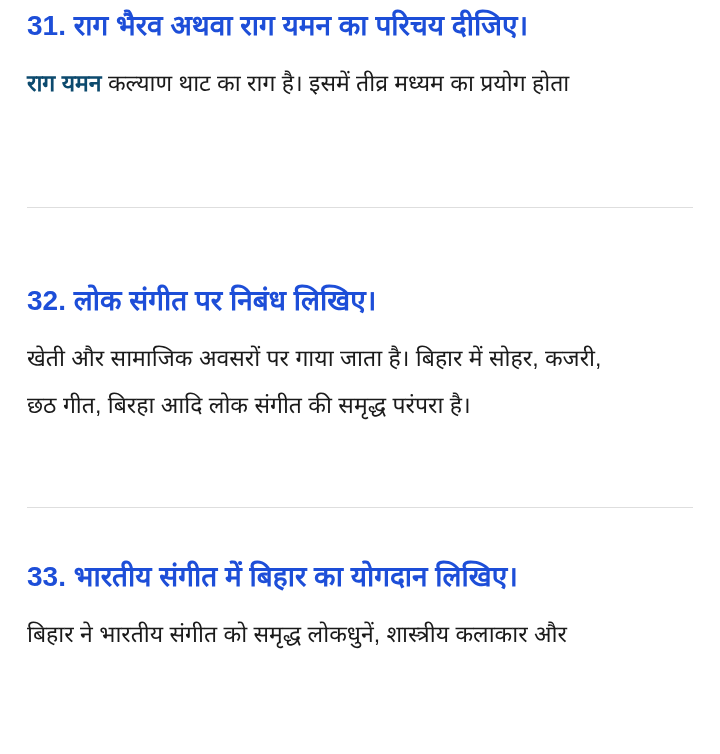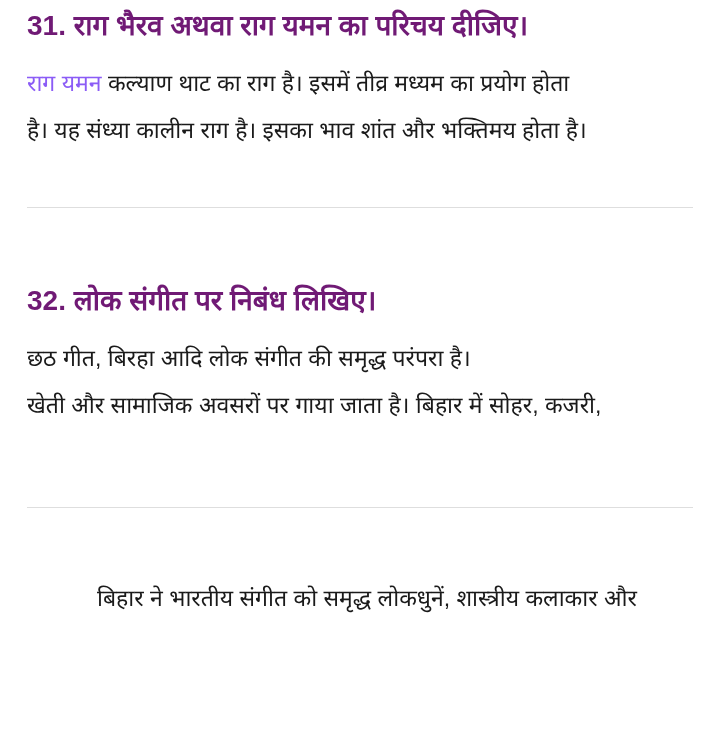--- a/index.html
+++ b/index.html
@@ -18,68 +18,68 @@
   .section {
     position: absolute;
     left: 27px;
     width: 680px;
   }
   .q-heading {
     margin: 0;
     font-size: 28px;
     font-weight: bold;
     line-height: 36px;
-    color: #701a75;
+    color: #1d4ed8;
     white-space: nowrap;
   }
   .answer {
     margin: 0;
     font-size: 23px;
     line-height: 47px;
     color: #1a1a1a;
     white-space: normal;
   }
   .answer .line {
     display: block;
     white-space: nowrap;
   }
   .answer strong {
-    font-weight: normal;
-    color: #8b5cf6;
+    font-weight: bold;
+    color: #0c4a6e;
   }
   .divider {
     position: absolute;
     left: 27px;
     width: 666px;
     height: 0;
     border: 0;
     border-top: 1px solid #dedede;
     margin: 0;
   }
 </style>
 </head>
 <body>
 
 <div class="section" style="top: 8px;">
   <h2 class="q-heading">31. राग भैरव अथवा राग यमन का परिचय दीजिए।</h2>
   <p class="answer" style="margin-top: 16px;">
     <span class="line"><strong>राग यमन</strong><span> कल्याण थाट का राग है। इसमें तीव्र मध्यम का प्रयोग होता</span></span>
-    <span class="line">है। यह संध्या कालीन राग है। इसका भाव शांत और भक्तिमय होता है।</span>
   </p>
 </div>
 
 <hr class="divider" style="top: 207px;">
 
 <div class="section" style="top: 259px; margin-top: 24px;">
   <h2 class="q-heading">32. लोक संगीत पर निबंध लिखिए।</h2>
   <p class="answer" style="margin-top: 16px;">
+    <span class="line">खेती और सामाजिक अवसरों पर गाया जाता है। बिहार में सोहर, कजरी,</span>
     <span class="line">छठ गीत, बिरहा आदि लोक संगीत की समृद्ध परंपरा है।</span>
-    <span class="line">खेती और सामाजिक अवसरों पर गाया जाता है। बिहार में सोहर, कजरी,</span>
   </p>
 </div>
 
 <hr class="divider" style="top: 507px;">
 
 <div class="section" style="top: 559px;">
-  <p class="answer" style="margin-top: 16px; text-align: center;">
+  <h2 class="q-heading">33. भारतीय संगीत में बिहार का योगदान लिखिए।</h2>
+  <p class="answer" style="margin-top: 16px;">
     <span class="line">बिहार ने भारतीय संगीत को समृद्ध लोकधुनें, शास्त्रीय कलाकार और</span>
   </p>
 </div>
 
 </body></html>

